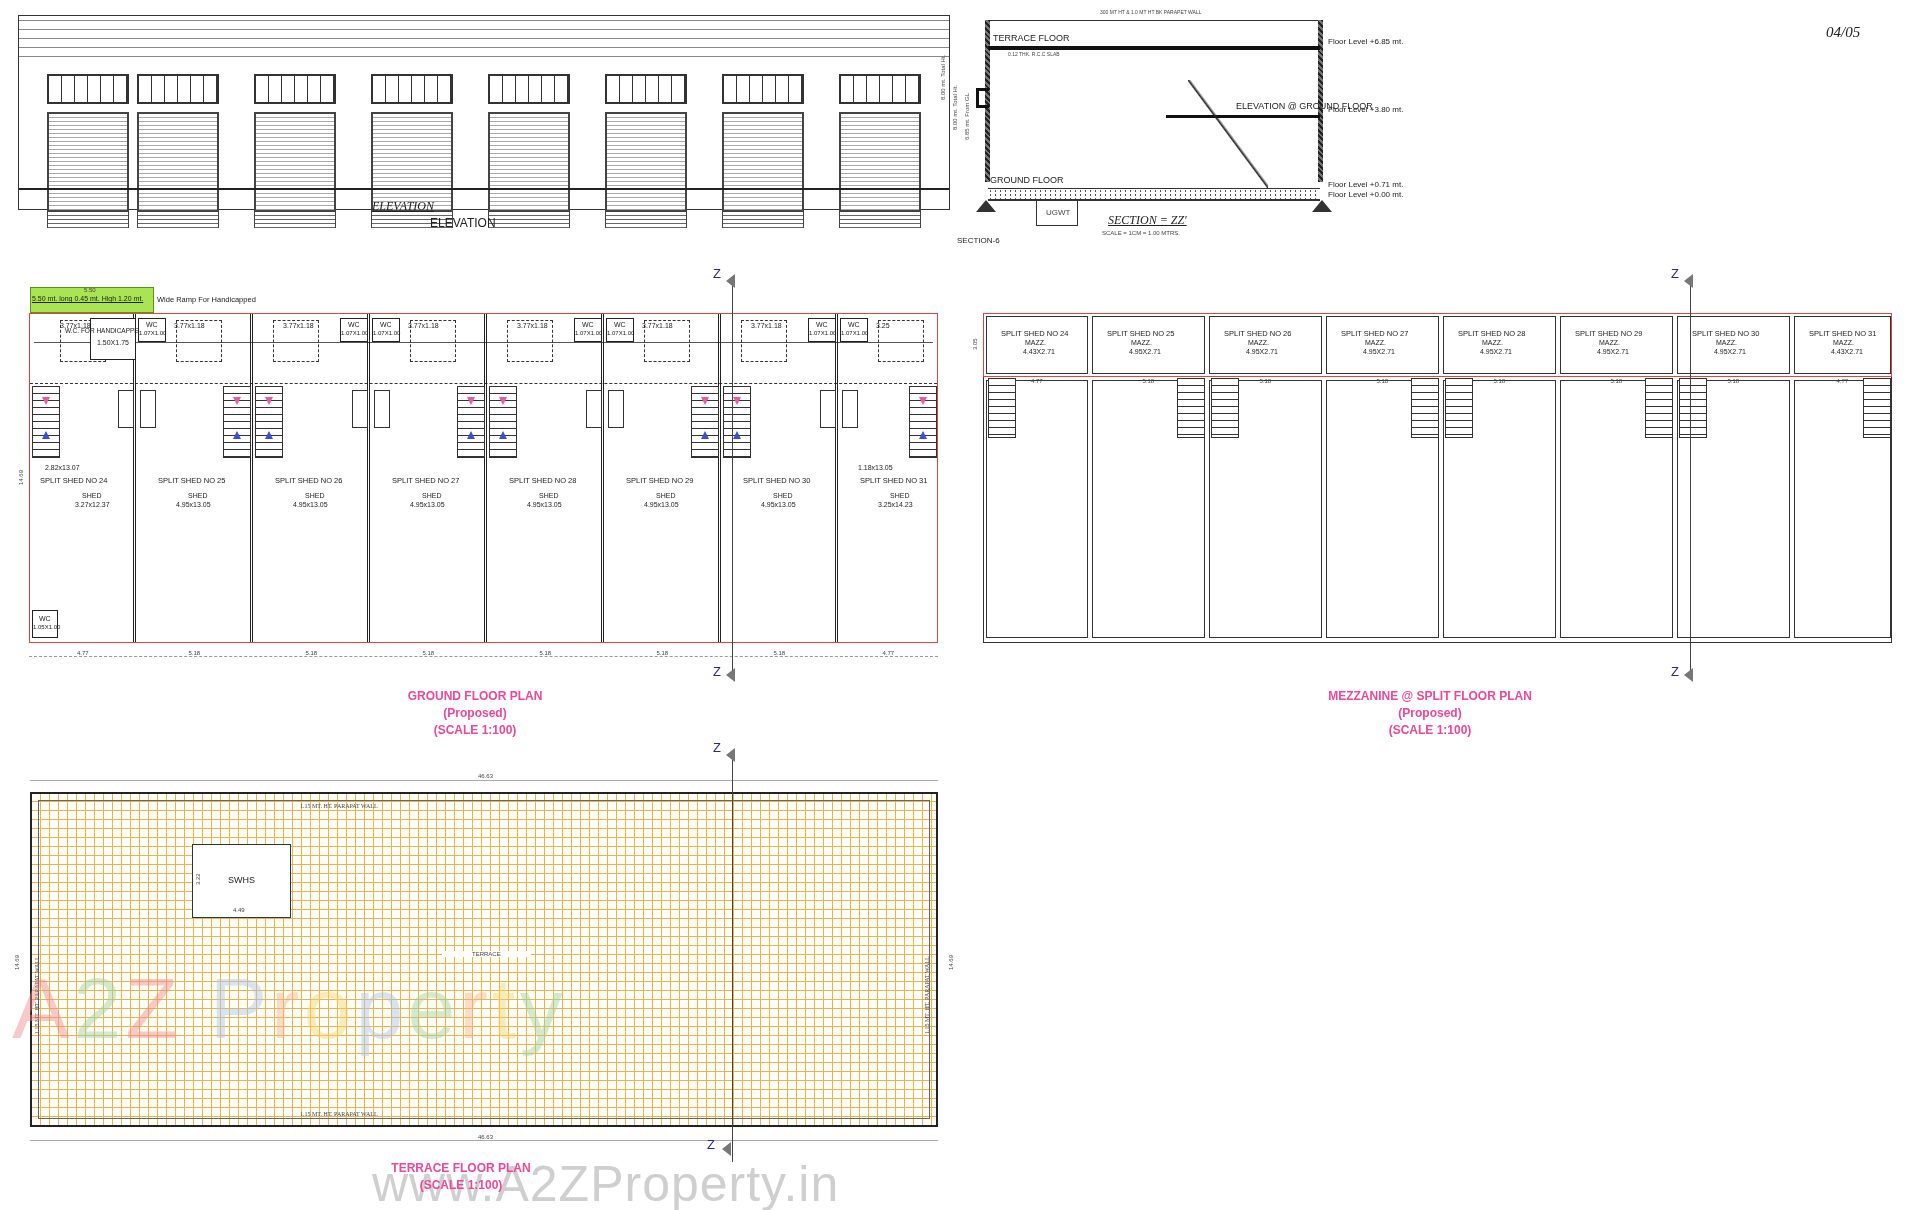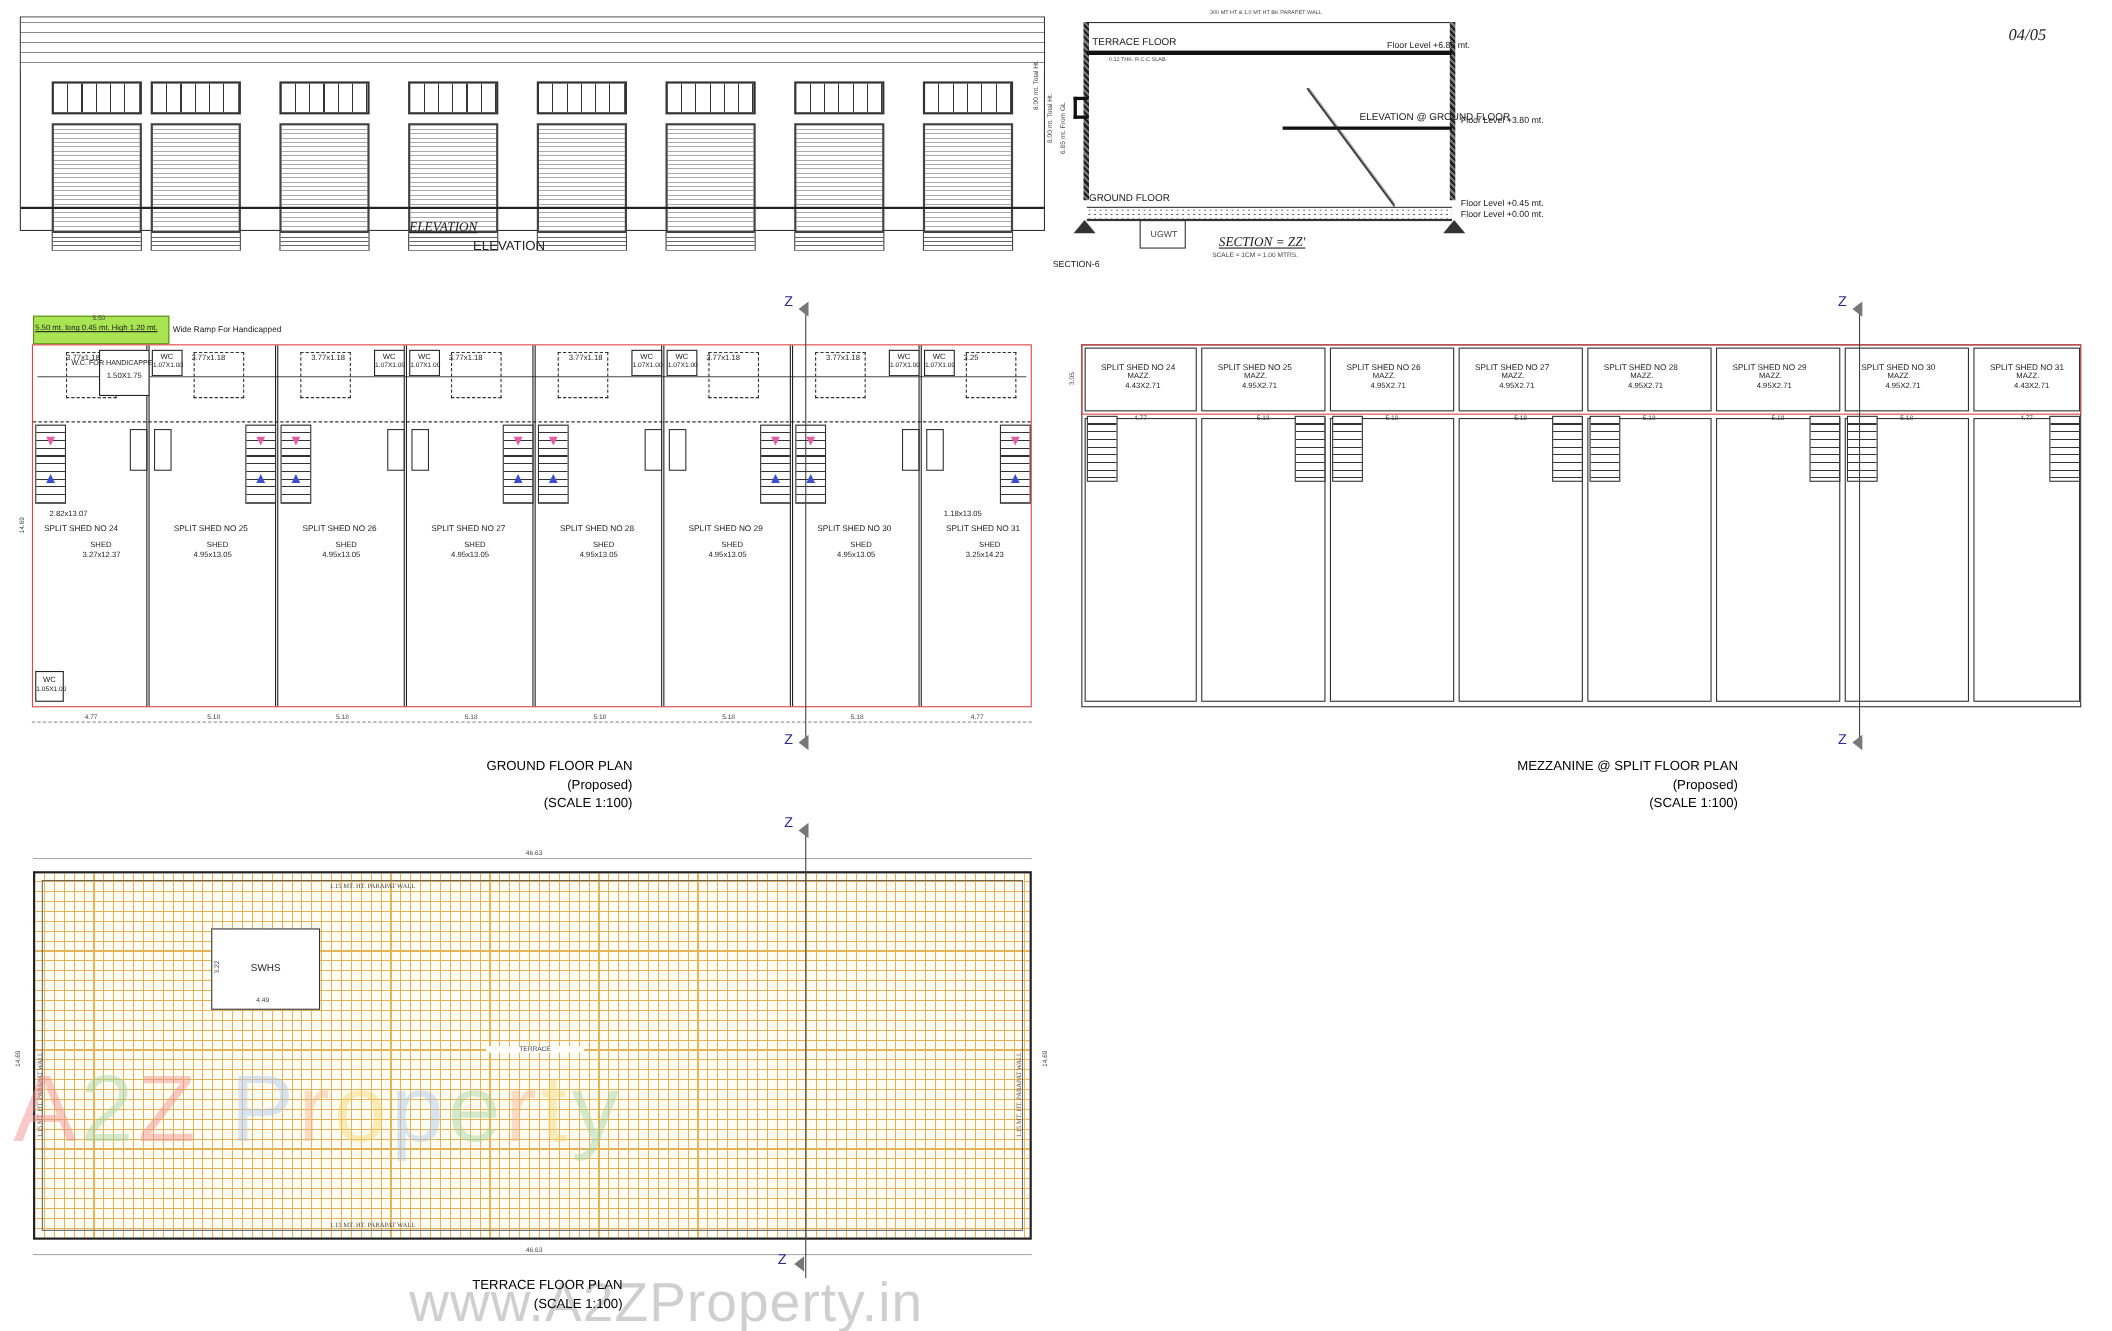--- a/index.html
+++ b/index.html
@@ -47,21 +47,21 @@
   .ztri{position:absolute;width:0;height:0;border-top:7px solid transparent;border-bottom:7px solid transparent;border-right:9px solid #777;}
   .mezzcell{position:absolute;border:1px solid #333;background:#fff;box-sizing:border-box;}
   
   #terrace{left:30px;top:792px;width:908px;height:335px;border:2px solid #222;box-sizing:border-box;
     background:
       repeating-linear-gradient(90deg,transparent 0 8px,#e5b458 8px 9px),
       repeating-linear-gradient(0deg,#fffdf4 0 8px,#e5b458 8px 9px);}
   #swhs{position:absolute;left:160px;top:50px;width:97px;height:72px;background:#fff;border:1.5px solid #333;}
   .watermark{position:absolute;font-family:"Liberation Sans",sans-serif;font-size:86px;letter-spacing:4px;opacity:.45;}
   .wm-url{position:absolute;font-size:50px;color:#cfcfcf;font-family:"Liberation Sans",sans-serif;letter-spacing:1px;}
-  .title-block{position:absolute;text-align:right;font-size:12px;line-height:17px;color:#000000;}
+  .title-block{position:absolute;text-align:center;font-size:12px;line-height:17px;color:#ec4899;font-weight:bold;}
 </style>
 </head>
 <body>
 
 <div class="lbl serif" style="left:1826px;top:24px;font-size:15px;">04/05</div>
 
 <div id="elevation" class="abs">
   <div class="elev-band"></div>
   <div id="elev-bays">
       <div class="bay" style="left:28px;">
@@ -123,23 +123,23 @@
   <div class="footing" style="right:-12px;"></div>
   <div class="abs" style="left:48px;top:180px;width:40px;height:24px;border:1px solid #333;"></div>
   <div class="lbl tiny" style="left:58px;top:188px;font-size:8px;">UGWT</div>
   <div class="abs" style="left:-12px;top:68px;width:10px;height:14px;border:3px solid #111;border-right:none;"></div>
   <div class="lbl tiny" style="left:112px;top:-11px;font-size:5px;">300 MT HT &amp; 1.0 MT HT BK PARAPET WALL</div>
   <div class="lbl tiny" style="left:20px;top:31px;font-size:5px;">0.12 THK. R.C.C SLAB</div>
 </div>
 <div class="lbl small" style="left:993px;top:33px;font-size:9px;">TERRACE FLOOR</div>
 <div class="lbl small" style="left:1236px;top:101px;font-size:9px;">ELEVATION @ GROUND FLOOR</div>
 <div class="lbl small" style="left:990px;top:175px;font-size:9px;">GROUND FLOOR</div>
-<div class="lbl small" style="left:1261px;top:37px;">Floor Level +6.85 mt.</div>
+<div class="lbl small" style="left:1328px;top:37px;">Floor Level +6.85 mt.</div>
 <div class="lbl small" style="left:1328px;top:105px;">Floor Level +3.80 mt.</div>
-<div class="lbl small" style="left:1328px;top:180px;">Floor Level +0.45 mt.</div>
+<div class="lbl small" style="left:1328px;top:180px;">Floor Level +0.71 mt.</div>
 <div class="lbl small" style="left:1328px;top:190px;">Floor Level +0.00 mt.</div>
 <div class="lbl tiny" style="left:952px;top:130px;transform:rotate(-90deg);transform-origin:left top;">8.00 mt. Total Ht.</div>
 <div class="lbl tiny" style="left:964px;top:140px;transform:rotate(-90deg);transform-origin:left top;">6.85 mt. From GL</div>
 <div class="lbl serif" style="left:1108px;top:213px;font-size:12px;text-decoration:underline;">SECTION = ZZ'</div>
 <div class="lbl tiny" style="left:1102px;top:230px;font-size:6px;">SCALE = 1CM = 1.00 MTRS.</div>
 <div class="lbl small" style="left:957px;top:236px;font-size:8px;">SECTION-6</div>
 
 <div class="ramp" style="left:30px;top:287px;width:122px;height:24px;"></div>
 <div class="lbl tiny" style="left:84px;top:287px;">5.50</div>
 <div class="lbl" style="left:32px;top:295px;font-size:7px;text-decoration:underline;">5.50 mt. long 0.45 mt. High 1.20 mt.</div>

